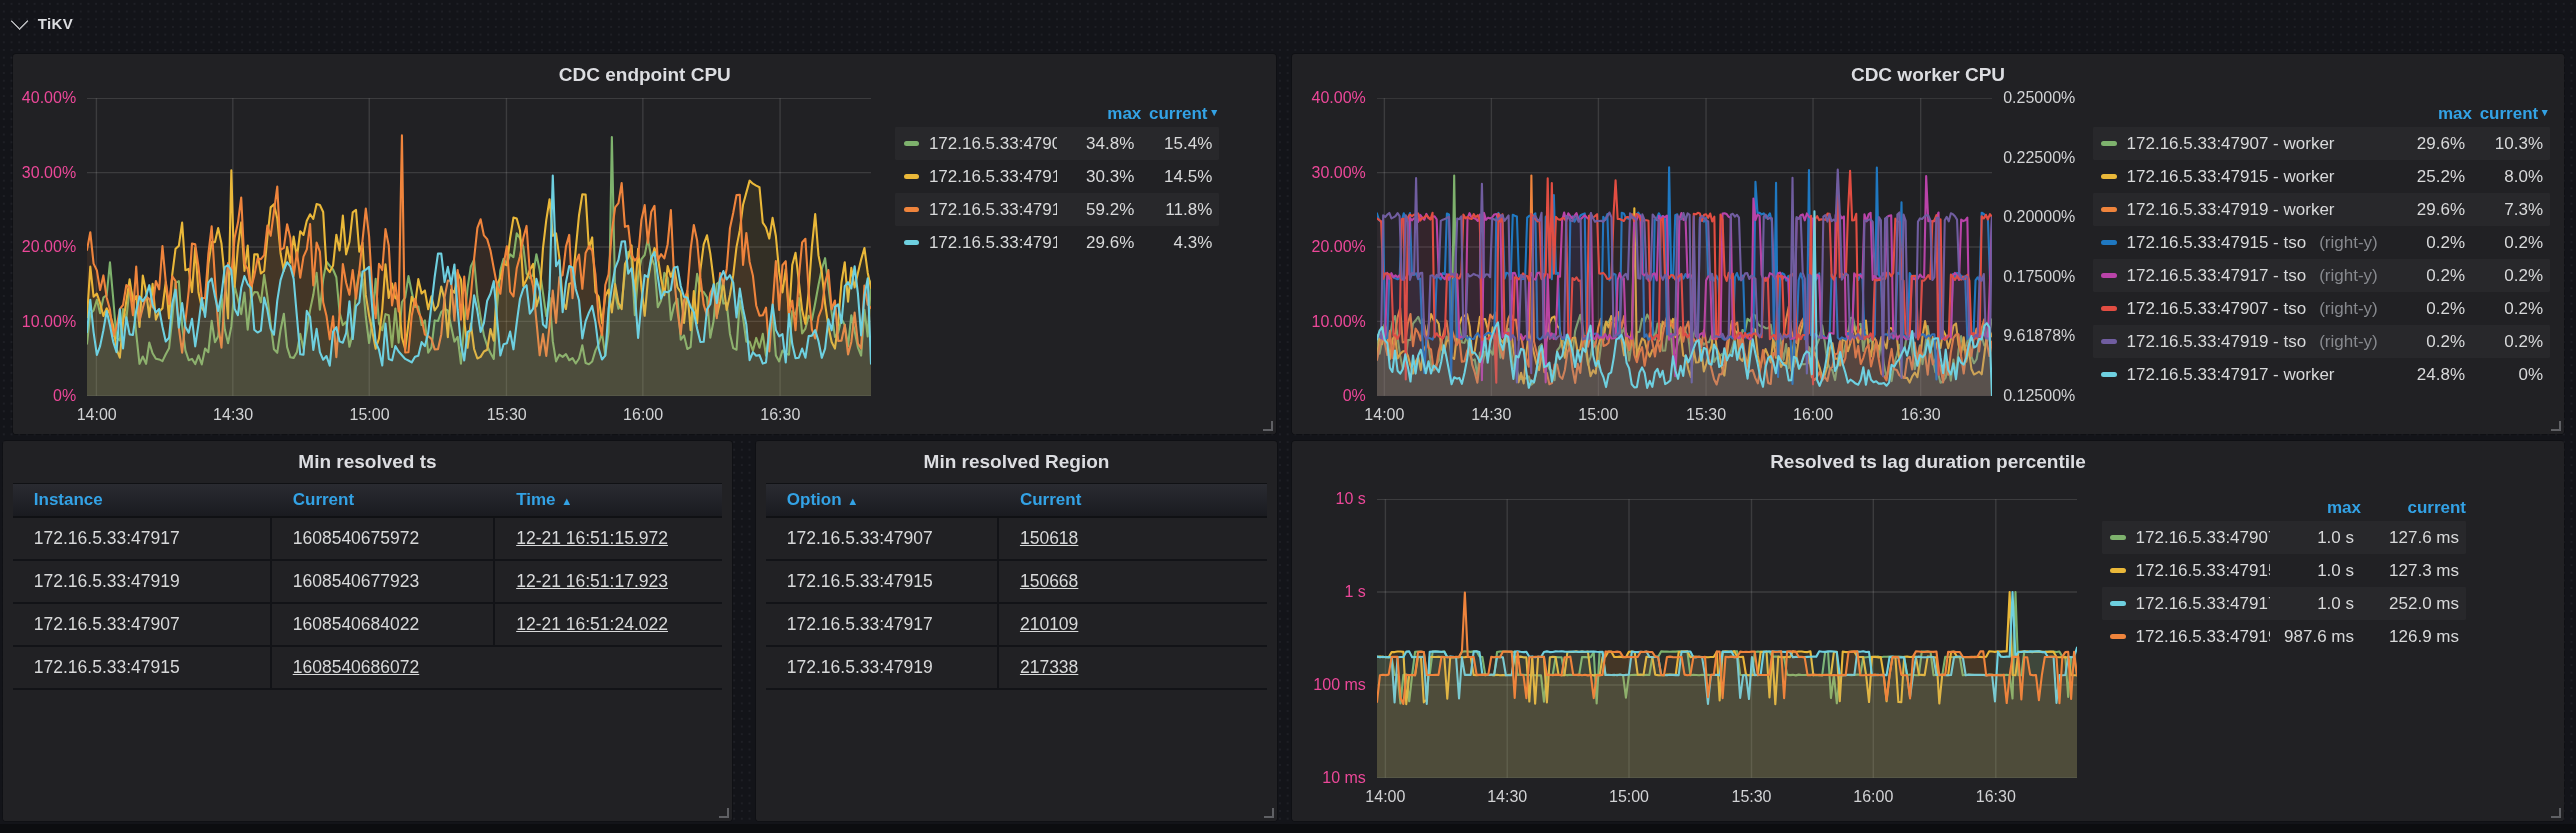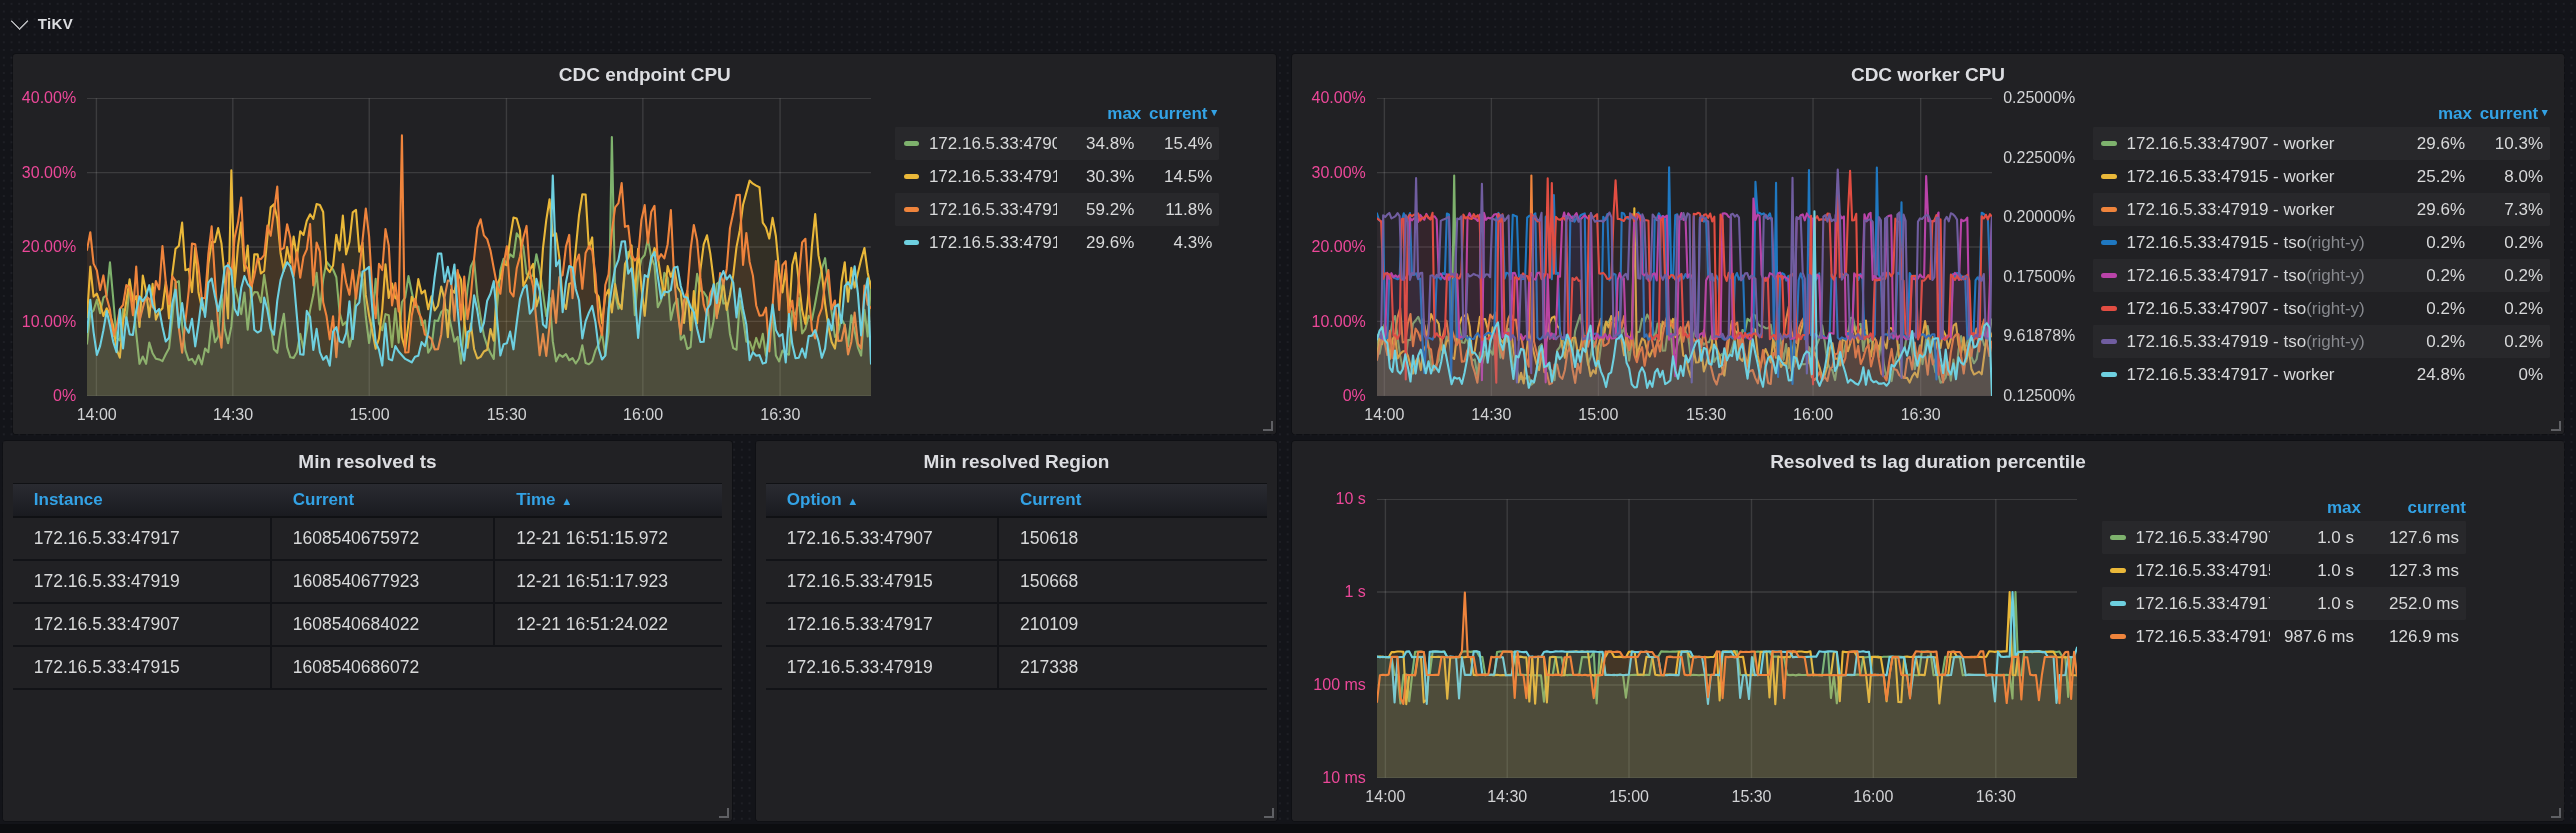--- a/index.html
+++ b/index.html
@@ -42,39 +42,39 @@
   #legend-worker{left:801px;top:46px;width:457px;}
   #legend-lag{left:810px;top:53px;width:364px;}
   .lg-head{display:flex;align-items:center;height:27px;font-weight:700;color:#33a2e5;}
   .lg-head .sp{flex:1;}
   .lg-col{text-align:right;cursor:pointer;}
   .lg-col .tri{font-size:10.5px;vertical-align:2.1px;margin-left:1.4px;}
   .lg-row{display:flex;align-items:center;height:33px;padding:0 7px 0 8.4px;border-radius:1.4px;}
   .lg-row:nth-child(even){background:rgba(255,255,255,.035);}
   .sw{width:15.4px;height:5.6px;border-radius:2.8px;margin-right:9.8px;flex:none;}
   .nm{flex:1;white-space:nowrap;overflow:hidden;color:#d8d9da;cursor:pointer;}
-  .sfx{color:#87898e;margin-left:0;}
+  .sfx{color:#87898e;margin-left:13px;}
   .val{text-align:right;white-space:nowrap;}
   #legend-endpoint .c-max,#legend-endpoint .val.v-max{width:77px;}
   #legend-endpoint .c-cur,#legend-endpoint .val.v-cur{width:78px;}
   #legend-worker .c-max,#legend-worker .val.v-max{width:73px;}
   #legend-worker .c-cur,#legend-worker .val.v-cur{width:78px;}
   #legend-lag .c-max,#legend-lag .val.v-max{width:84px;}
   #legend-lag .c-cur,#legend-lag .val.v-cur{width:105px;}
   
   .tablewrap{position:absolute;left:9.8px;right:9.8px;top:42px;}
   .thead{display:flex;height:32px;align-items:center;
     background:linear-gradient(180deg,#2a2b31,#1a1b20);
     border-top:1.4px solid #101114;border-bottom:2.1px solid #101114;}
   .th{font-size:17px;font-weight:700;color:#33a2e5;padding-left:21px;box-sizing:border-box;cursor:pointer;white-space:nowrap;}
   .th .tri{font-size:11.2px;margin-left:5.6px;}
   .trow{display:flex;height:41px;align-items:center;border-bottom:2.1px solid #121317;}
   .td{font-size:17.5px;color:#d8d9da;padding-left:21px;box-sizing:border-box;height:100%;
     display:flex;align-items:center;border-right:2.1px solid #121317;white-space:nowrap;}
-  .td:last-child{border-right:none;}
+  .td:last-child{border-right:none;text-decoration:underline;}
   
   .hscroll{position:absolute;left:0;right:0;bottom:0;height:9px;background:#0c0d10;cursor:pointer;}
 </style>
 </head>
 <body>
 
 <div class="dashboard">
 
   <div class="row-head">
     <span class="chev"></span>

